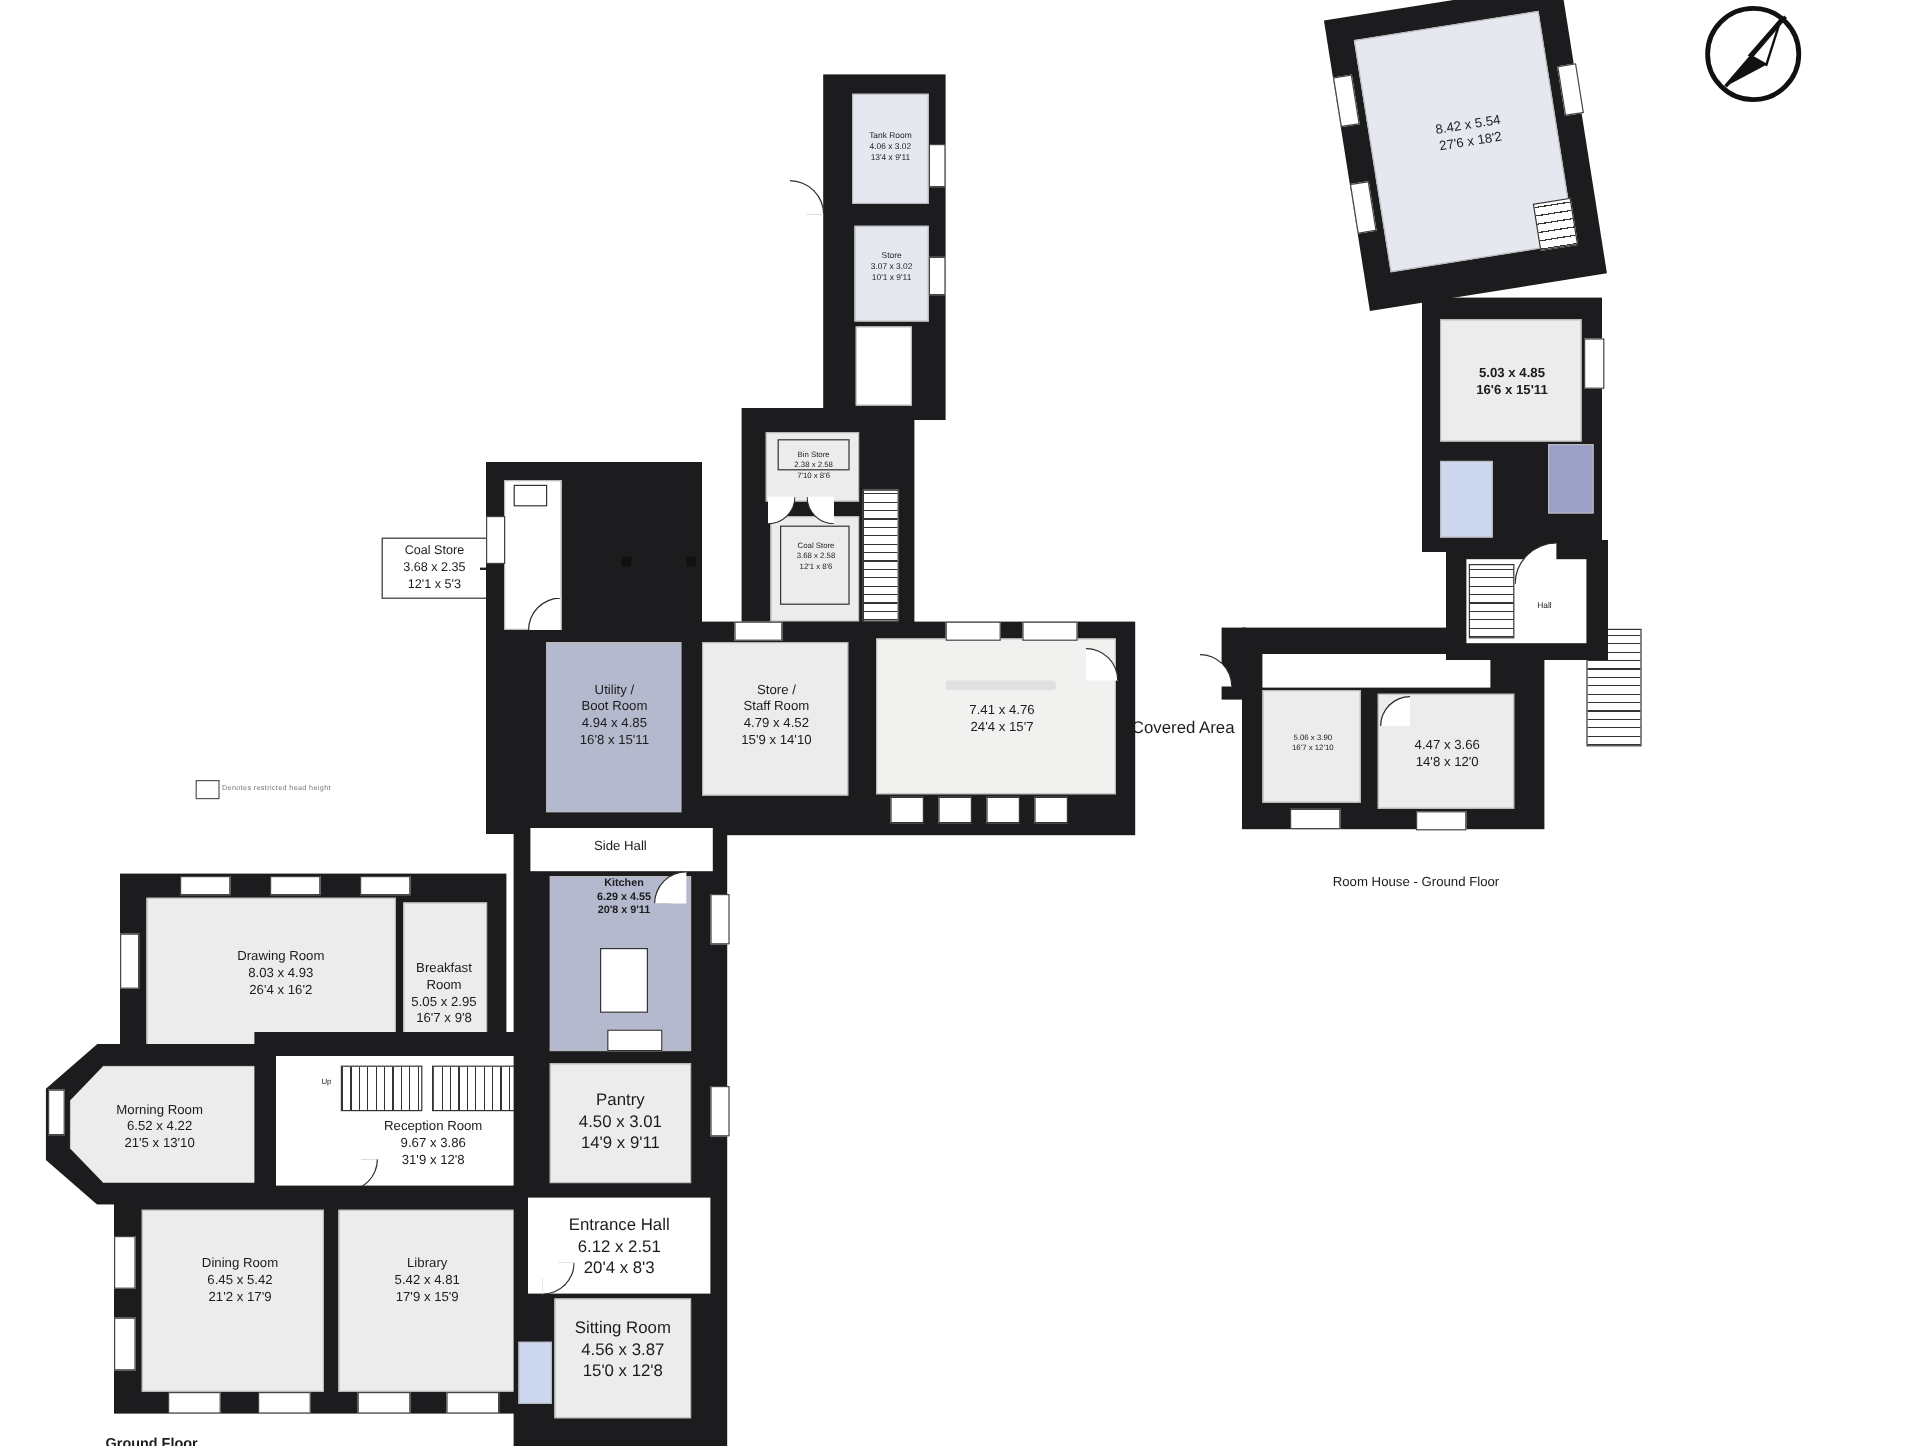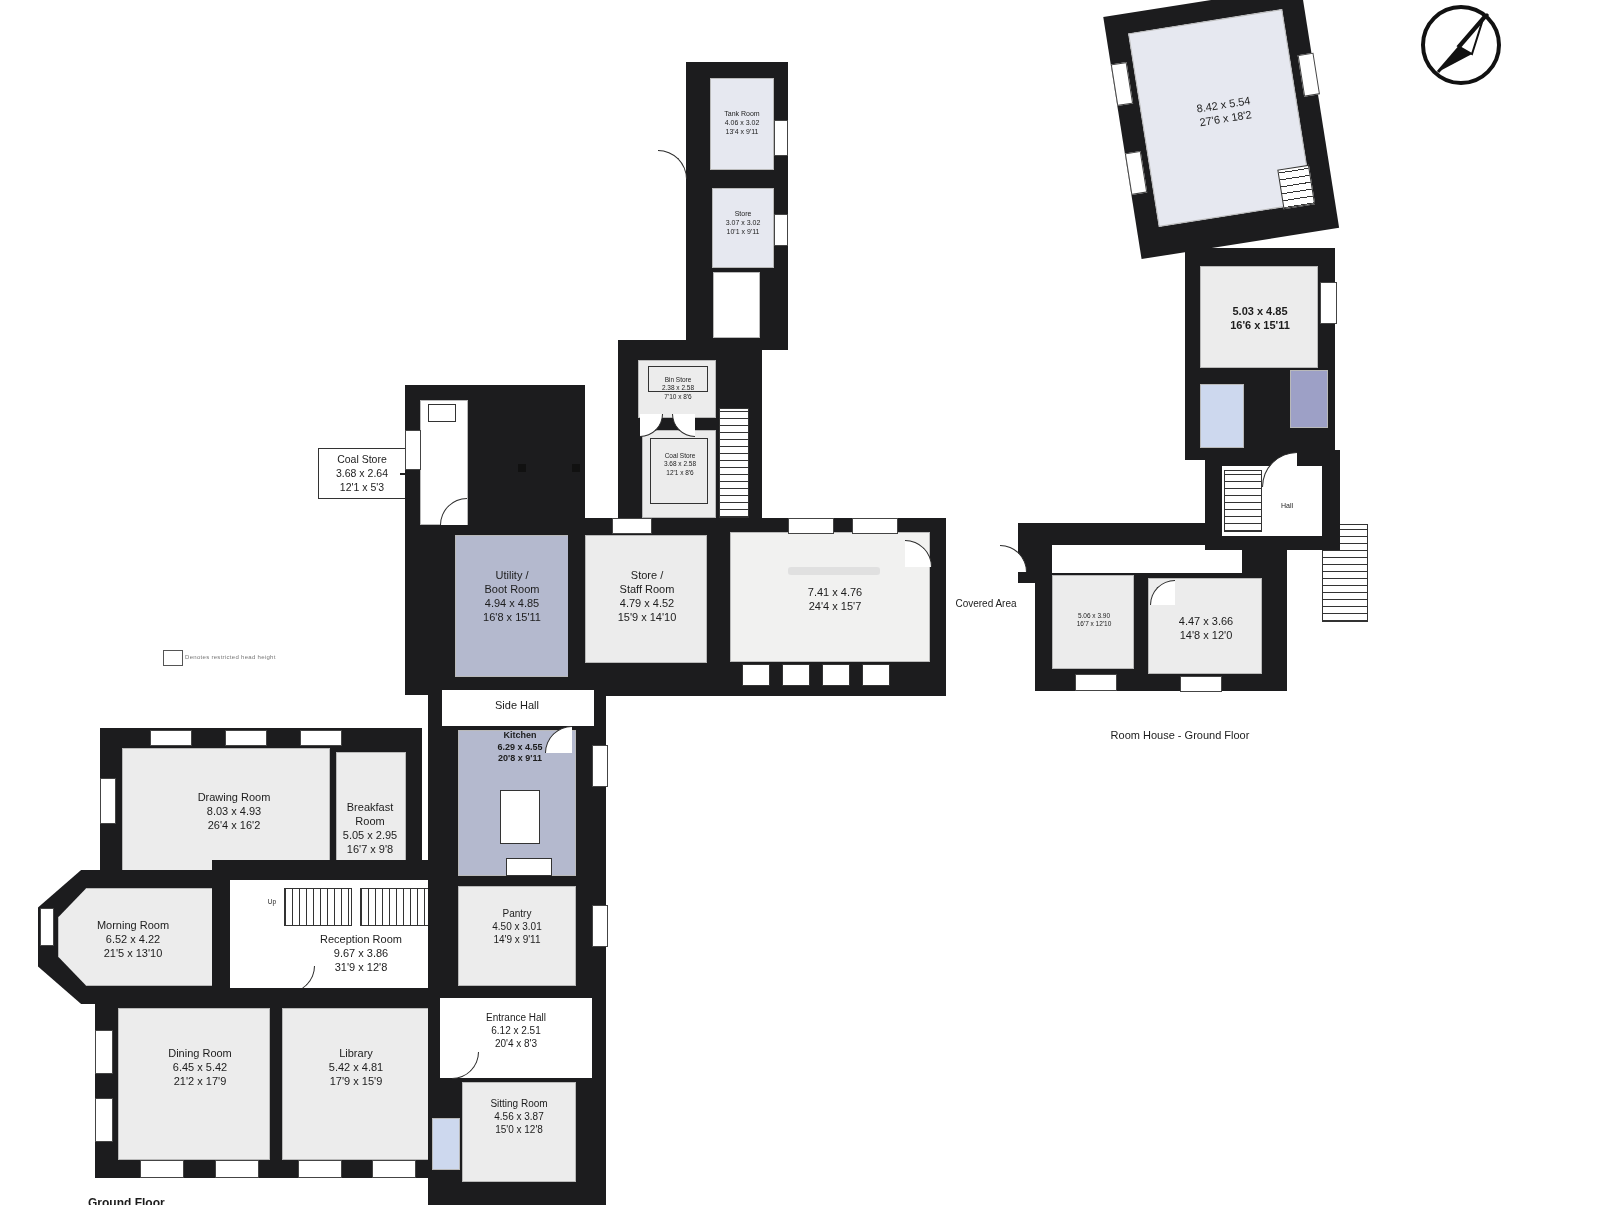--- a/index.html
+++ b/index.html
@@ -13,21 +13,21 @@
   .room.purple{background:var(--purple,#9da0c6);}
   .win{position:absolute;background:#fff;border:1px solid #444;}
   .door{position:absolute;border:1.5px solid #2a2a2a;border-top:none;border-right:none;
         border-radius:0 0 0 100%;background:#fff;}
   .stairs{position:absolute;background:#fff repeating-linear-gradient(0deg,#333 0 1px,transparent 1px 7px);border:1px solid #333;}
   .stairs.h{background:#fff repeating-linear-gradient(90deg,#333 0 1px,transparent 1px 7px);}
   .lbl{position:absolute;text-align:center;line-height:1.28;font-size:11px;}
   .lbl span{display:block;}
   .lbl span:empty{display:none;}
   .lbl .nm{white-space:pre-line;}
-  .f10{font-size:10px;} .f9{font-size:9px;font-weight:bold;} .f7{font-size:7px;} .f6{font-size:6.5px;}
+  .f10{font-size:14px;} .f9{font-size:9px;font-weight:bold;} .f7{font-size:7px;} .f6{font-size:6.5px;}
   .dot{position:absolute;width:8px;height:8px;background:#111;}
   .pillar{position:absolute;background:#fff;border:1px solid #333;}
   .callout{position:absolute;background:#fff;border:1px solid #333;text-align:center;
            font-size:10.5px;line-height:1.35;padding:3px 4px;}
   .leader{position:absolute;height:2px;background:#222;}
   .legend-box{position:absolute;width:18px;height:14px;background:#fff;border:1px solid #555;}
   .legend-text{position:absolute;font-size:6px;color:#777;letter-spacing:.3px;}
   .faded-name{position:absolute;width:92px;height:8px;background:#d9d9d9;border-radius:3px;opacity:.7;}
   .caption{position:absolute;font-size:12px;font-weight:bold;}
   #coach-top-rot{position:absolute;left:1140px;top:0;width:215px;height:270px;
@@ -70,21 +70,21 @@
     <span>7'10 x 8'6</span>
   </div>
   <div class="lbl f6" style="left:642px;top:452px;width:76px;">
     <span class="nm">Coal Store</span>
     <span>3.68 x 2.58</span>
     <span>12'1 x 8'6</span>
   </div>
 
   <div class="callout" style="left:318px;top:448px;width:78px;">
     <span style="display:block;">Coal Store</span>
-    <span style="display:block;">3.68 x 2.64</span>
+    <span style="display:block;">3.68 x 2.35</span>
     <span style="display:block;">12'1 x 5'3</span>
   </div>
   <div class="leader" style="left:400px;top:473px;width:30px;"></div>
 
   <div class="wall" style="left:405px;top:385px;width:180px;height:310px;"></div>
   <div class="room" style="left:420px;top:400px;width:48px;height:125px;background:#fff;"></div>
   <div class="pillar" style="left:428px;top:404px;width:26px;height:16px;"></div>
   <div class="room lav" style="left:455px;top:535px;width:116px;height:142px;"></div>
   <div class="win" style="left:405px;top:430px;width:14px;height:38px;"></div>
   <div class="door" style="left:440px;top:498px;width:26px;height:26px;transform:rotate(90deg);"></div>

